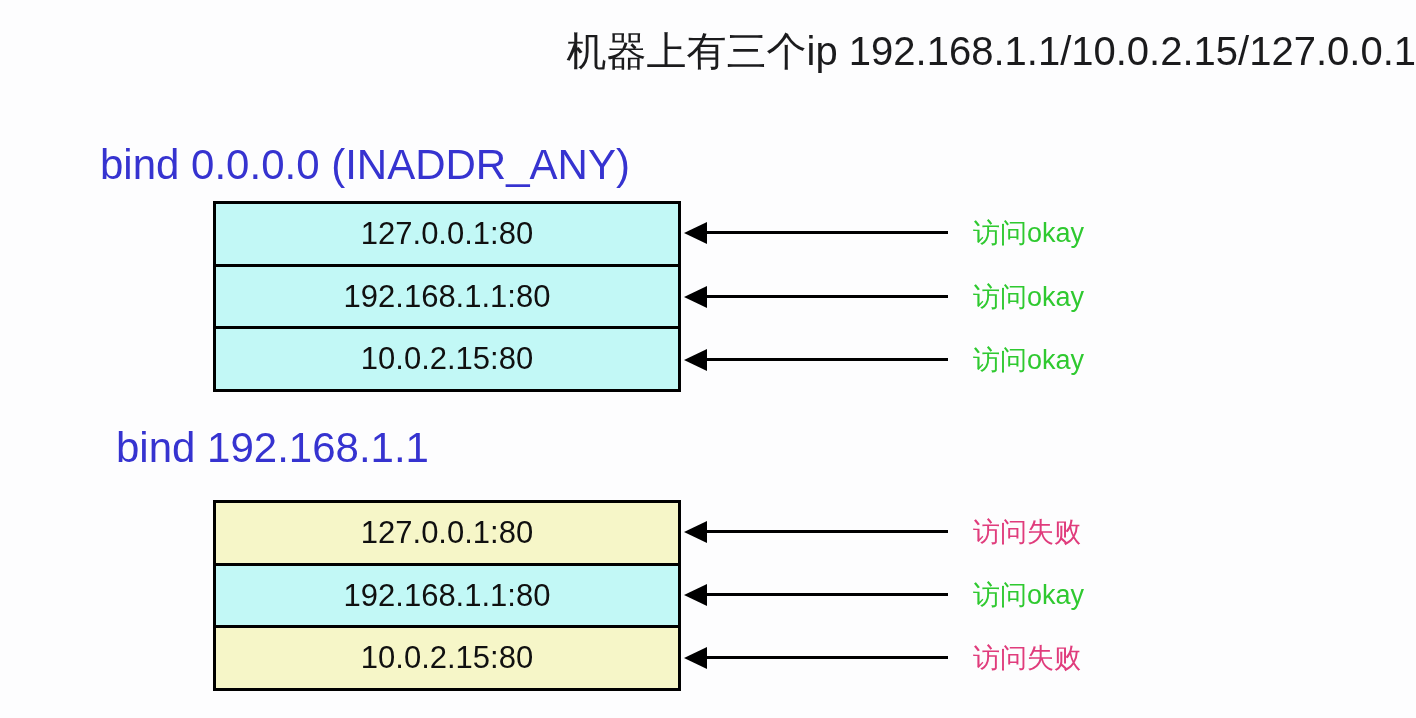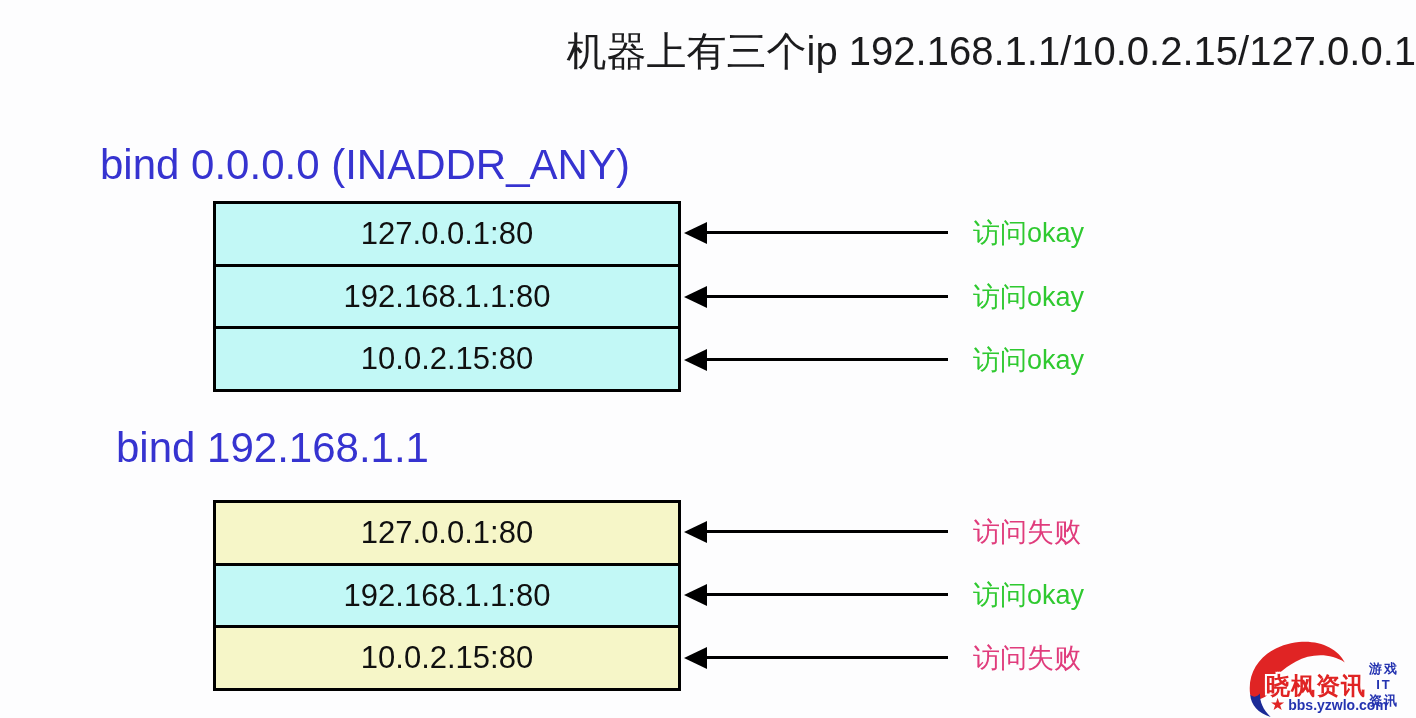--- a/index.html
+++ b/index.html
@@ -112,30 +112,14 @@
   </div>
   <div class="arrow" style="top:647px">
     <div class="head"></div>
       <div class="line"></div>
   </div>
 
   <div class="result" style="top: 514px; color: rgb(224, 60, 124);">访问失败</div>
   <div class="result" style="top: 577px; color: rgb(47, 201, 48);">访问okay</div>
   <div class="result" style="top: 640px; color: rgb(224, 60, 124);">访问失败</div>
 
-  <div class="logo">
-    <svg class="logo-swoosh" viewBox="0 0 110 82">
-      <path d="M 8,58 C 4,28 28,7 58,4 C 80,2 98,11 105,25 C 90,15 70,16 55,24 C 38,33 28,45 26,58 C 19,65 11,64 8,58 Z" fill="#e02424"></path>
-      <path d="M 8,58 C 9,69 16,77 29,81 C 21,73 18,66 18,57 C 15,61 11,61 8,58 Z" fill="#1b2a96"></path>
-    </svg>
-    <div class="logo-brand" style="color: rgb(224, 36, 36);">晓枫资讯</div>
-    <div class="logo-site-row">
-      <span class="logo-star" style="color: rgb(224, 36, 36);">★</span>
-      <span class="logo-site" style="color: rgb(36, 51, 176);">bbs.yzwlo.com</span>
-    </div>
-    <div class="logo-tags">
-      <div class="logo-tag" style="color: rgb(36, 51, 176);">游戏</div>
-      <div class="logo-tag" style="color: rgb(36, 51, 176);">IT</div>
-      <div class="logo-tag" style="color: rgb(36, 51, 176);">资讯</div>
-    </div>
-  </div>
 
 </div>
 
 </body></html>

